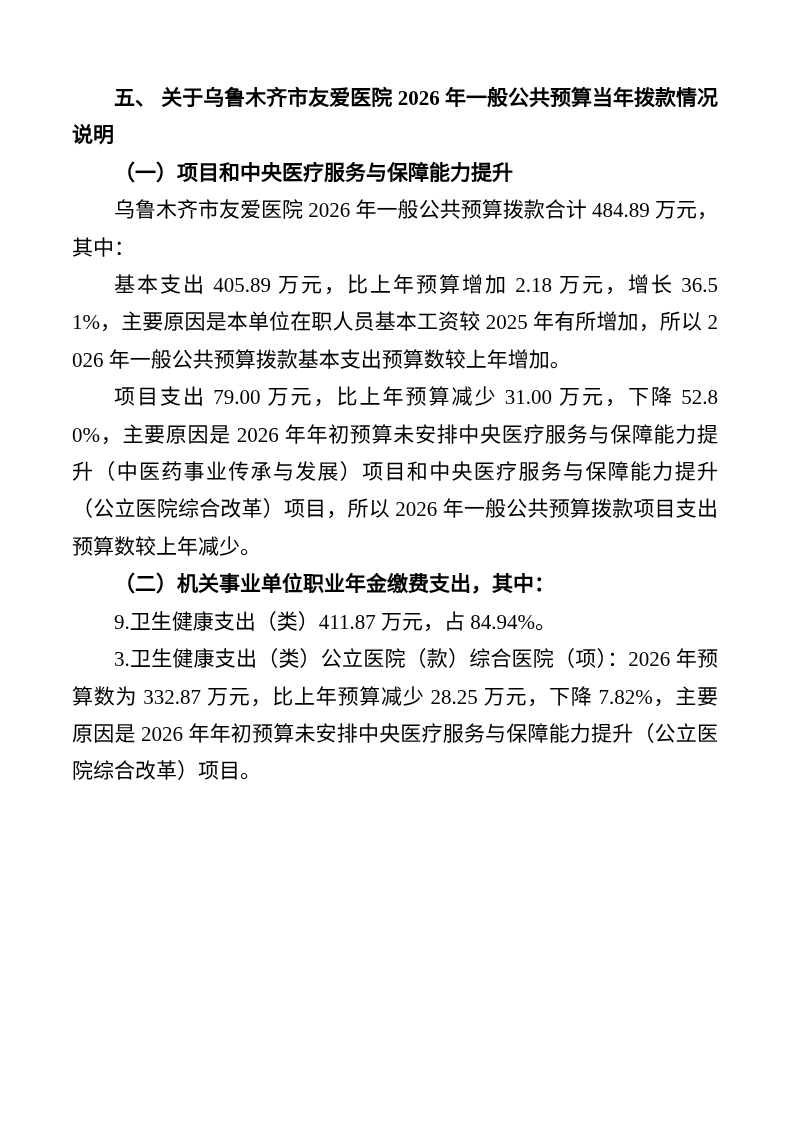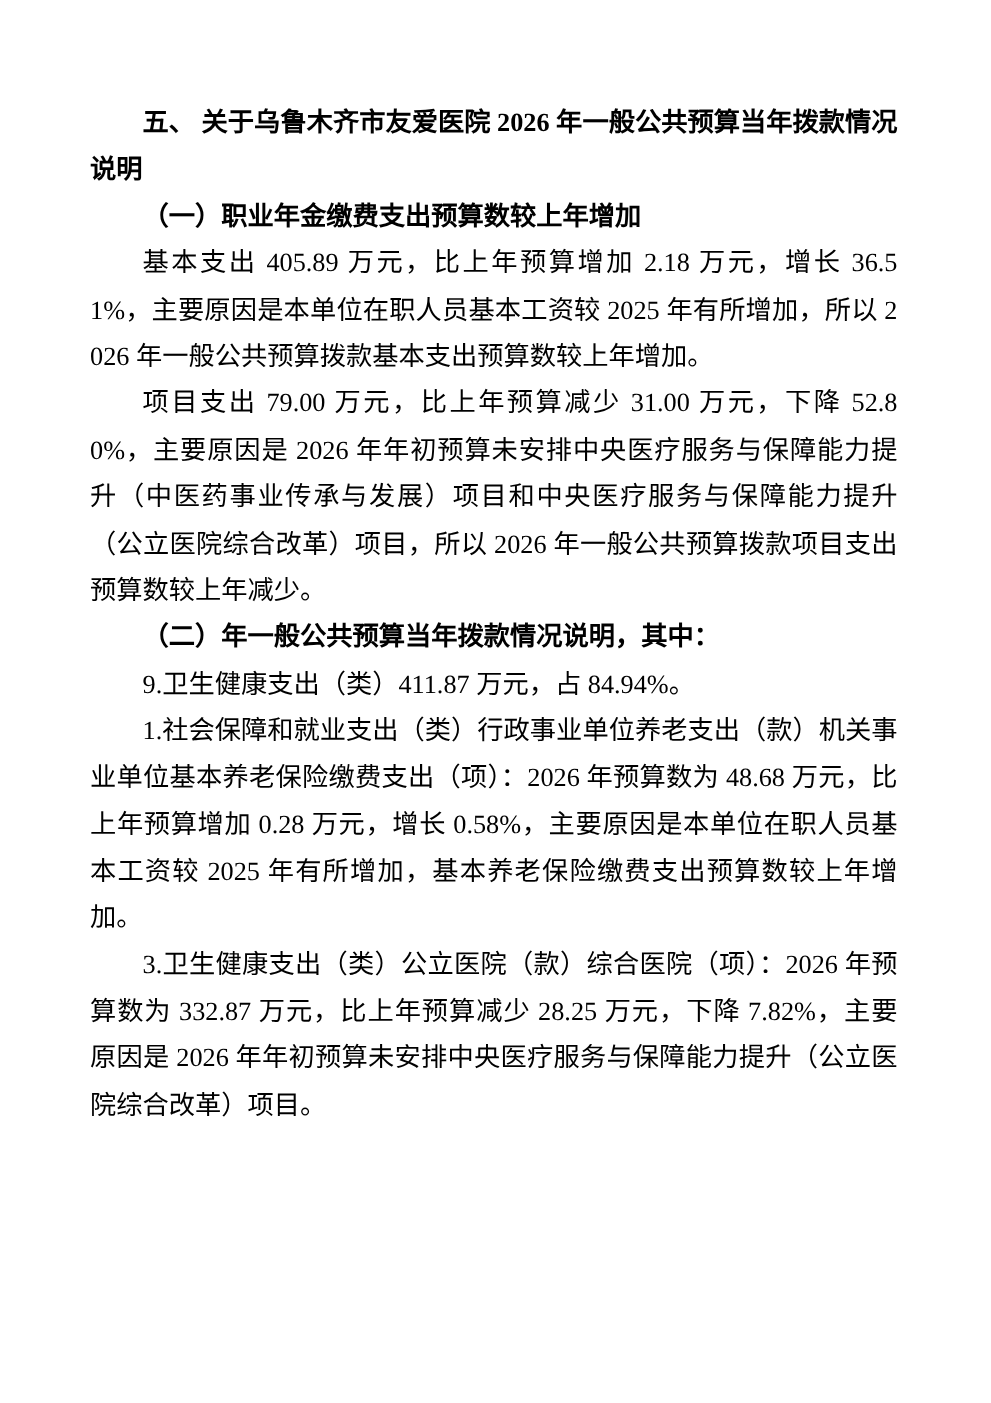--- a/index.html
+++ b/index.html
@@ -42,22 +42,22 @@
     font-size: 14px;
     line-height: 20px;
   }
 </style>
 </head>
 <body>
 
 <div class="page">
   <div class="content">
     <p class="block bold">五、 关于乌鲁木齐市友爱医院 2026 年一般公共预算当年拨款情况说明</p>
-    <p class="block bold">（一）职业年金缴费支出预算数较上年增加</p>
+    <p class="block bold">（一）项目和中央医疗服务与保障能力提升</p>
+    <p class="block">乌鲁木齐市友爱医院 2026 年一般公共预算拨款合计 484.89 万元，其中：</p>
     <p class="block">基本支出 405.89 万元，比上年预算增加 2.18 万元，增长 36.51%，主要原因是本单位在职人员基本工资较 2025 年有所增加，所以 2026 年一般公共预算拨款基本支出预算数较上年增加。</p>
     <p class="block">项目支出 79.00 万元，比上年预算减少 31.00 万元，下降 52.80%，主要原因是 2026 年年初预算未安排中央医疗服务与保障能力提升（中医药事业传承与发展）项目和中央医疗服务与保障能力提升（公立医院综合改革）项目，所以 2026 年一般公共预算拨款项目支出预算数较上年减少。</p>
-    <p class="block bold">（二）年一般公共预算当年拨款情况说明，其中：</p>
+    <p class="block bold">（二）机关事业单位职业年金缴费支出，其中：</p>
     <p class="block">9.卫生健康支出（类）411.87 万元，占 84.94%。</p>
-    <p class="block">1.社会保障和就业支出（类）行政事业单位养老支出（款）机关事业单位基本养老保险缴费支出（项）：2026 年预算数为 48.68 万元，比上年预算增加 0.28 万元，增长 0.58%，主要原因是本单位在职人员基本工资较 2025 年有所增加，基本养老保险缴费支出预算数较上年增加。</p>
     <p class="block">3.卫生健康支出（类）公立医院（款）综合医院（项）：2026 年预算数为 332.87 万元，比上年预算减少 28.25 万元，下降 7.82%，主要原因是 2026 年年初预算未安排中央医疗服务与保障能力提升（公立医院综合改革）项目。</p>
   </div>
   <div class="page-number">19</div>
 </div>
 
 </body></html>

